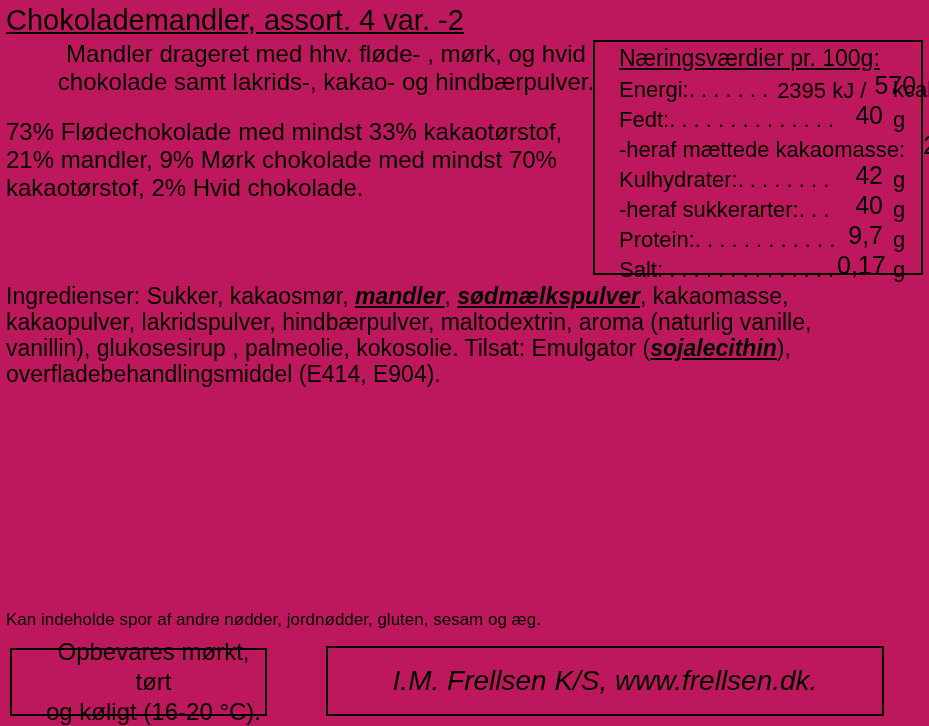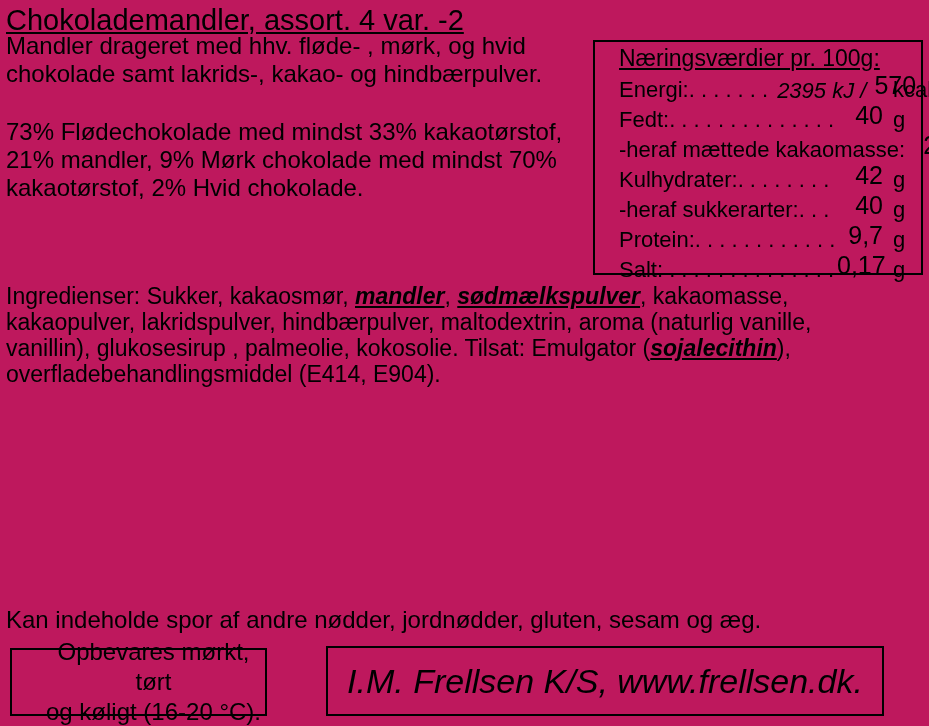--- a/index.html
+++ b/index.html
@@ -5,57 +5,57 @@
   html,body{margin:0;padding:0;background:#fff;}
   .page{
     position:relative;width:929px;height:726px;background:#be185d;color:#000;
     font-family:"Liberation Sans","DejaVu Sans",sans-serif;overflow:hidden;
   }
   .title{
     position:absolute;left:6px;top:3px;font-size:29px;line-height:34px;
     text-decoration:underline;white-space:pre;
   }
   .para{position:absolute;font-size:24px;line-height:28px;white-space:pre-line;}
-  .para-desc{left:6px;top:32px;width:640px;}
+  .para-desc{left:6px;top:40px;width:640px;text-align:center;}
   .para-comp{left:6px;top:118px;width:645px;}
 
   .nbox{
     position:absolute;left:593px;top:40px;width:330px;height:235px;
     border:2px solid #000;box-sizing:border-box;padding:1px 8px 0 24px;
     font-size:22px;
   }
   .nheader{font-size:23px;line-height:31px;text-decoration:underline;white-space:pre;}
   .nrow{display:flex;align-items:baseline;line-height:28px;}
   .nlabel{white-space:pre;}
   .ndots{flex:1 1 auto;overflow:hidden;white-space:pre;}
-  .nprefix{white-space:pre;margin:0 8px 0 4px;position:relative;top:1px;font-style:italic;}
+  .nprefix{white-space:pre;margin:0 8px 0 4px;position:relative;top:1px;}
   .nvalue{min-width:46px;text-align:right;font-size:25px;position:relative;top:-3px;}
   .nvalue-wide{min-width:0;}
   .nunit{min-width:20px;padding-left:10px;white-space:pre;}
   .nrow-gap{}
 
   .ingredients{
     position:absolute;left:6px;top:283px;width:919px;
     font-size:23px;line-height:26px;white-space:pre-line;
   }
   .allergen{font-weight:bold;font-style:italic;text-decoration:underline;text-align:center;}
 
-  .trace-note{position:absolute;left:6px;top:606px;font-size:24px;line-height:28px;white-space:pre;}
+  .trace-note{position:absolute;left:6px;top:606px;font-size:17px;line-height:28px;white-space:pre;}
 
   .storage-box{
     position:absolute;left:10px;top:648px;width:257px;height:68px;
     border:2px solid #000;box-sizing:border-box;
     display:flex;align-items:center;justify-content:center;
     text-align:center;font-size:24px;line-height:30px;white-space:pre-line;padding-left:30px;
   }
   .mfr-box{
     position:absolute;left:326px;top:646px;width:558px;height:70px;
     border:2px solid #000;box-sizing:border-box;
     display:flex;align-items:center;justify-content:center;
-    font-style:italic;font-size:34px;white-space:pre;
+    font-style:italic;font-size:28px;white-space:pre;
   }
 </style>
 </head>
 <body>
 
 <div class="page">
 
   <div class="title">Chokolademandler, assort. 4 var. -2</div>
 
   <div class="para para-desc">Mandler drageret med hhv. fløde- , mørk, og hvid

